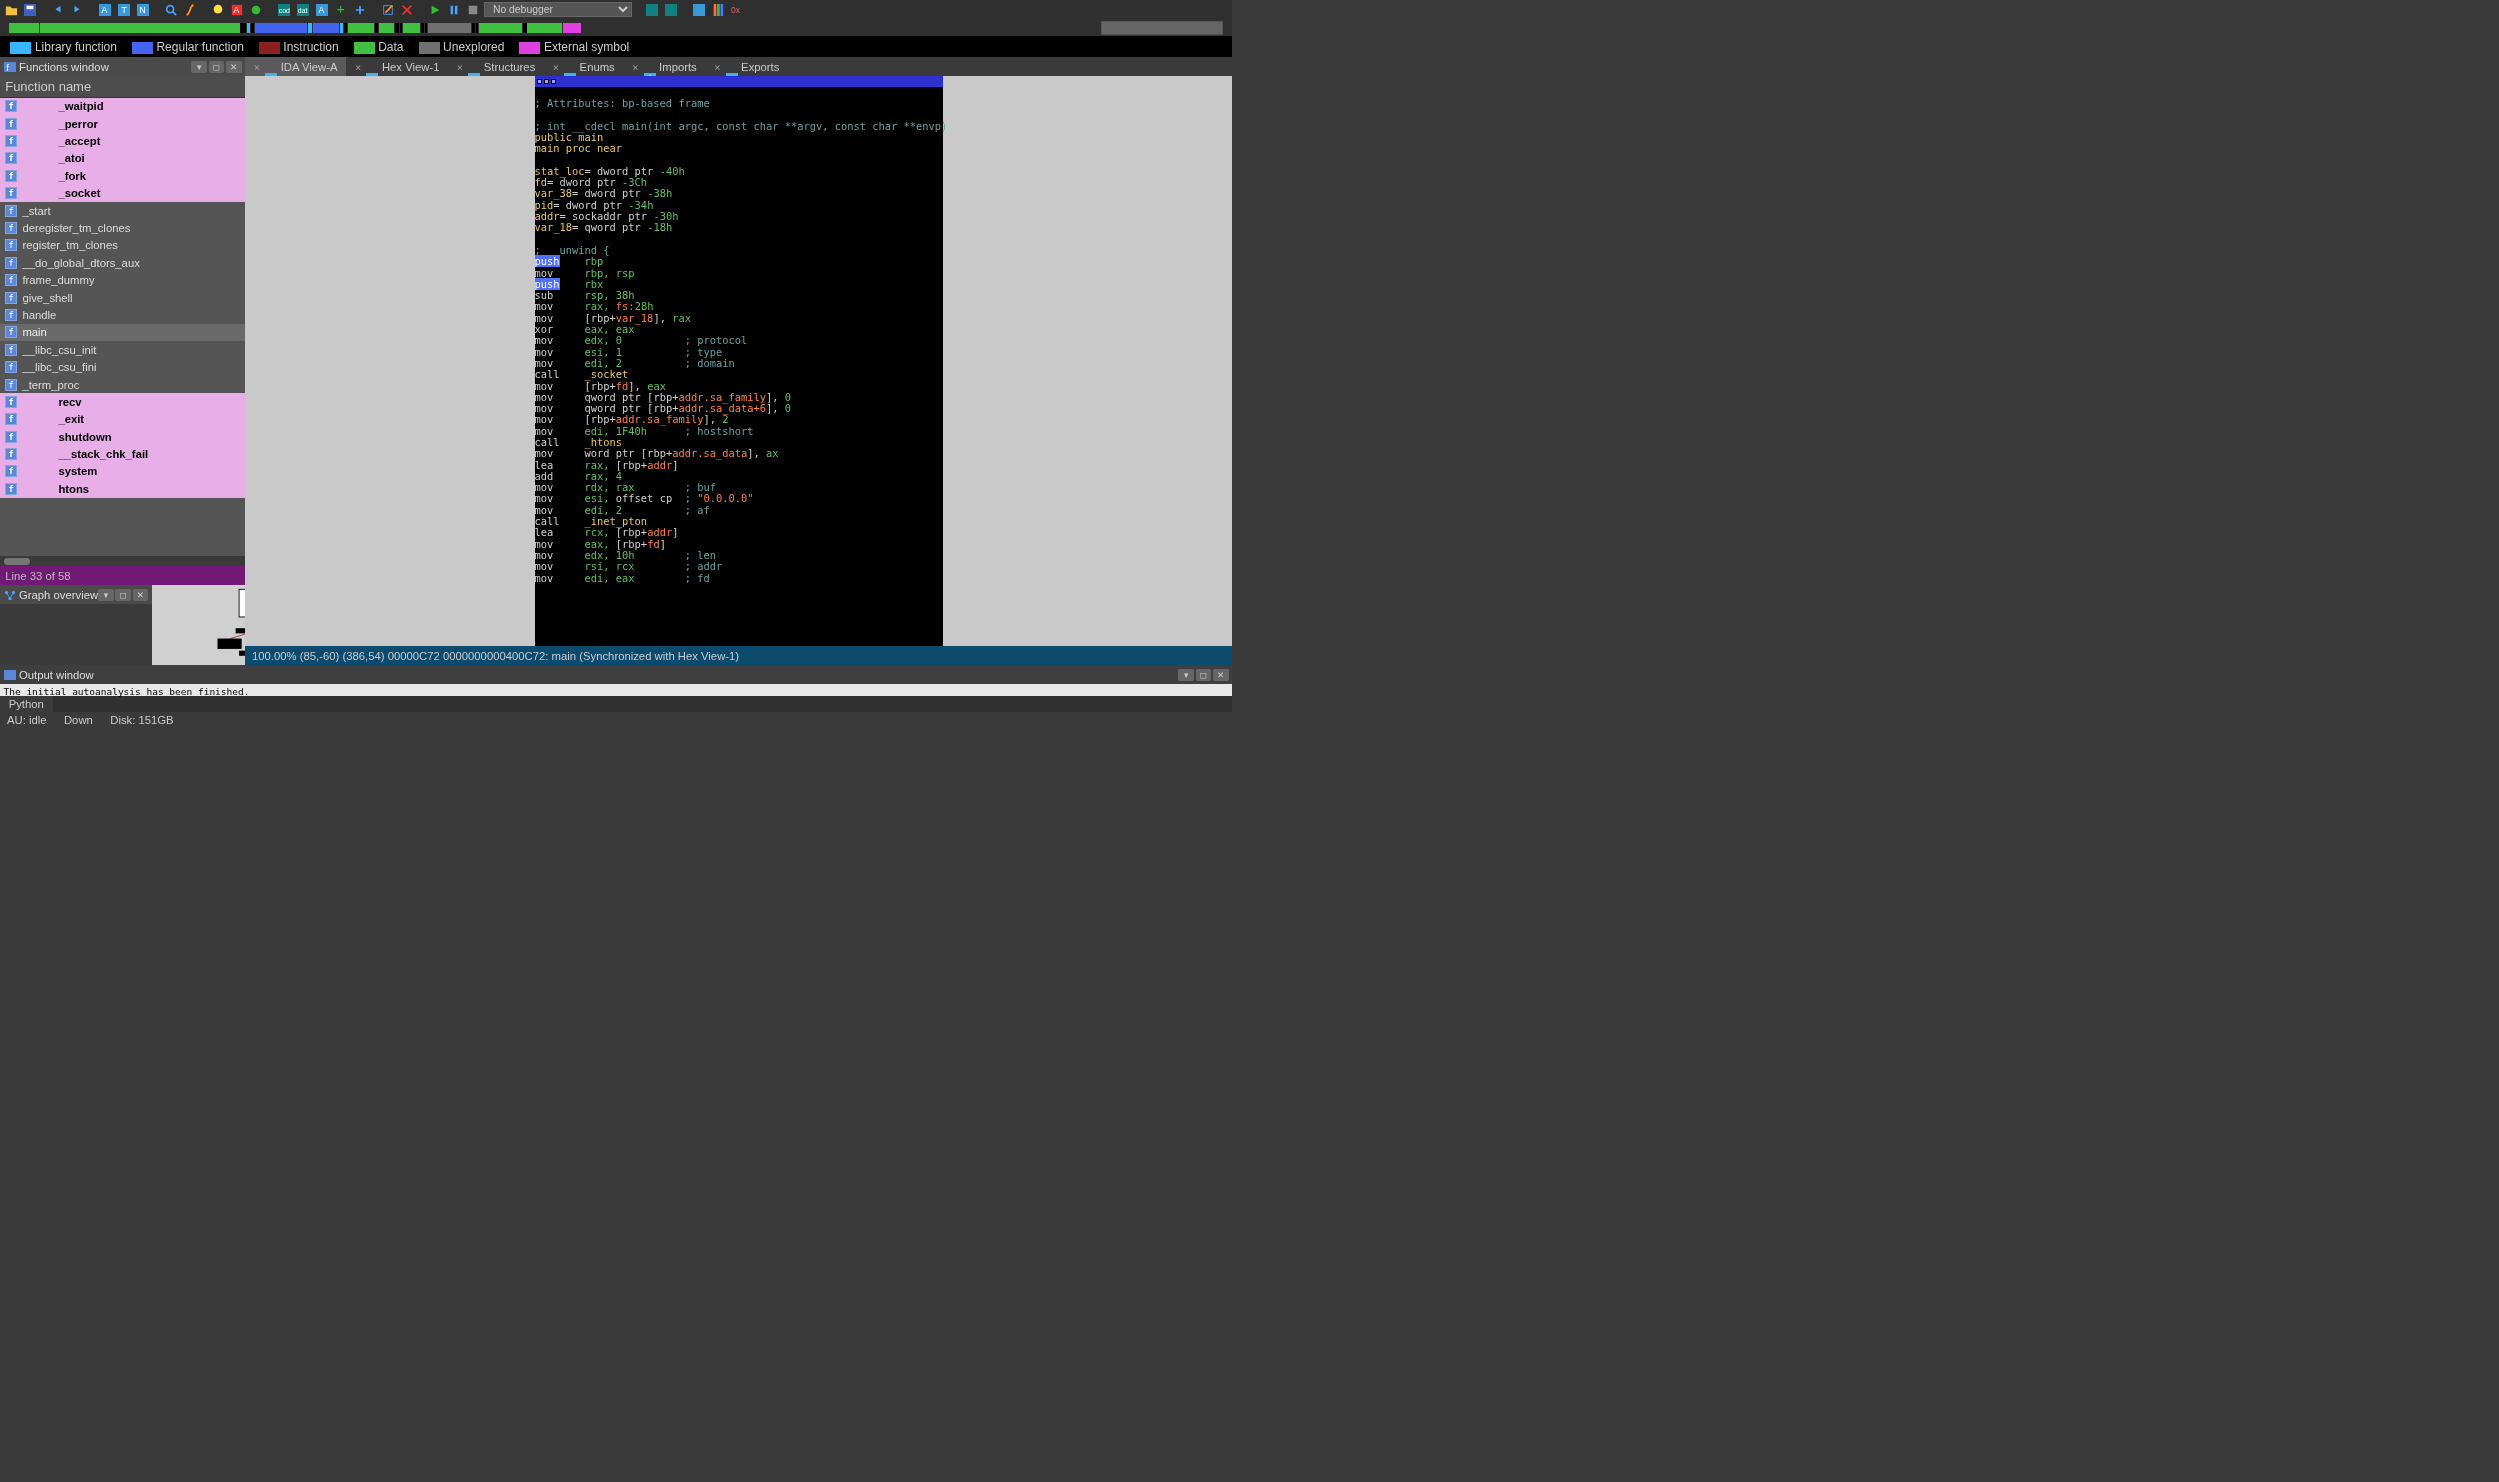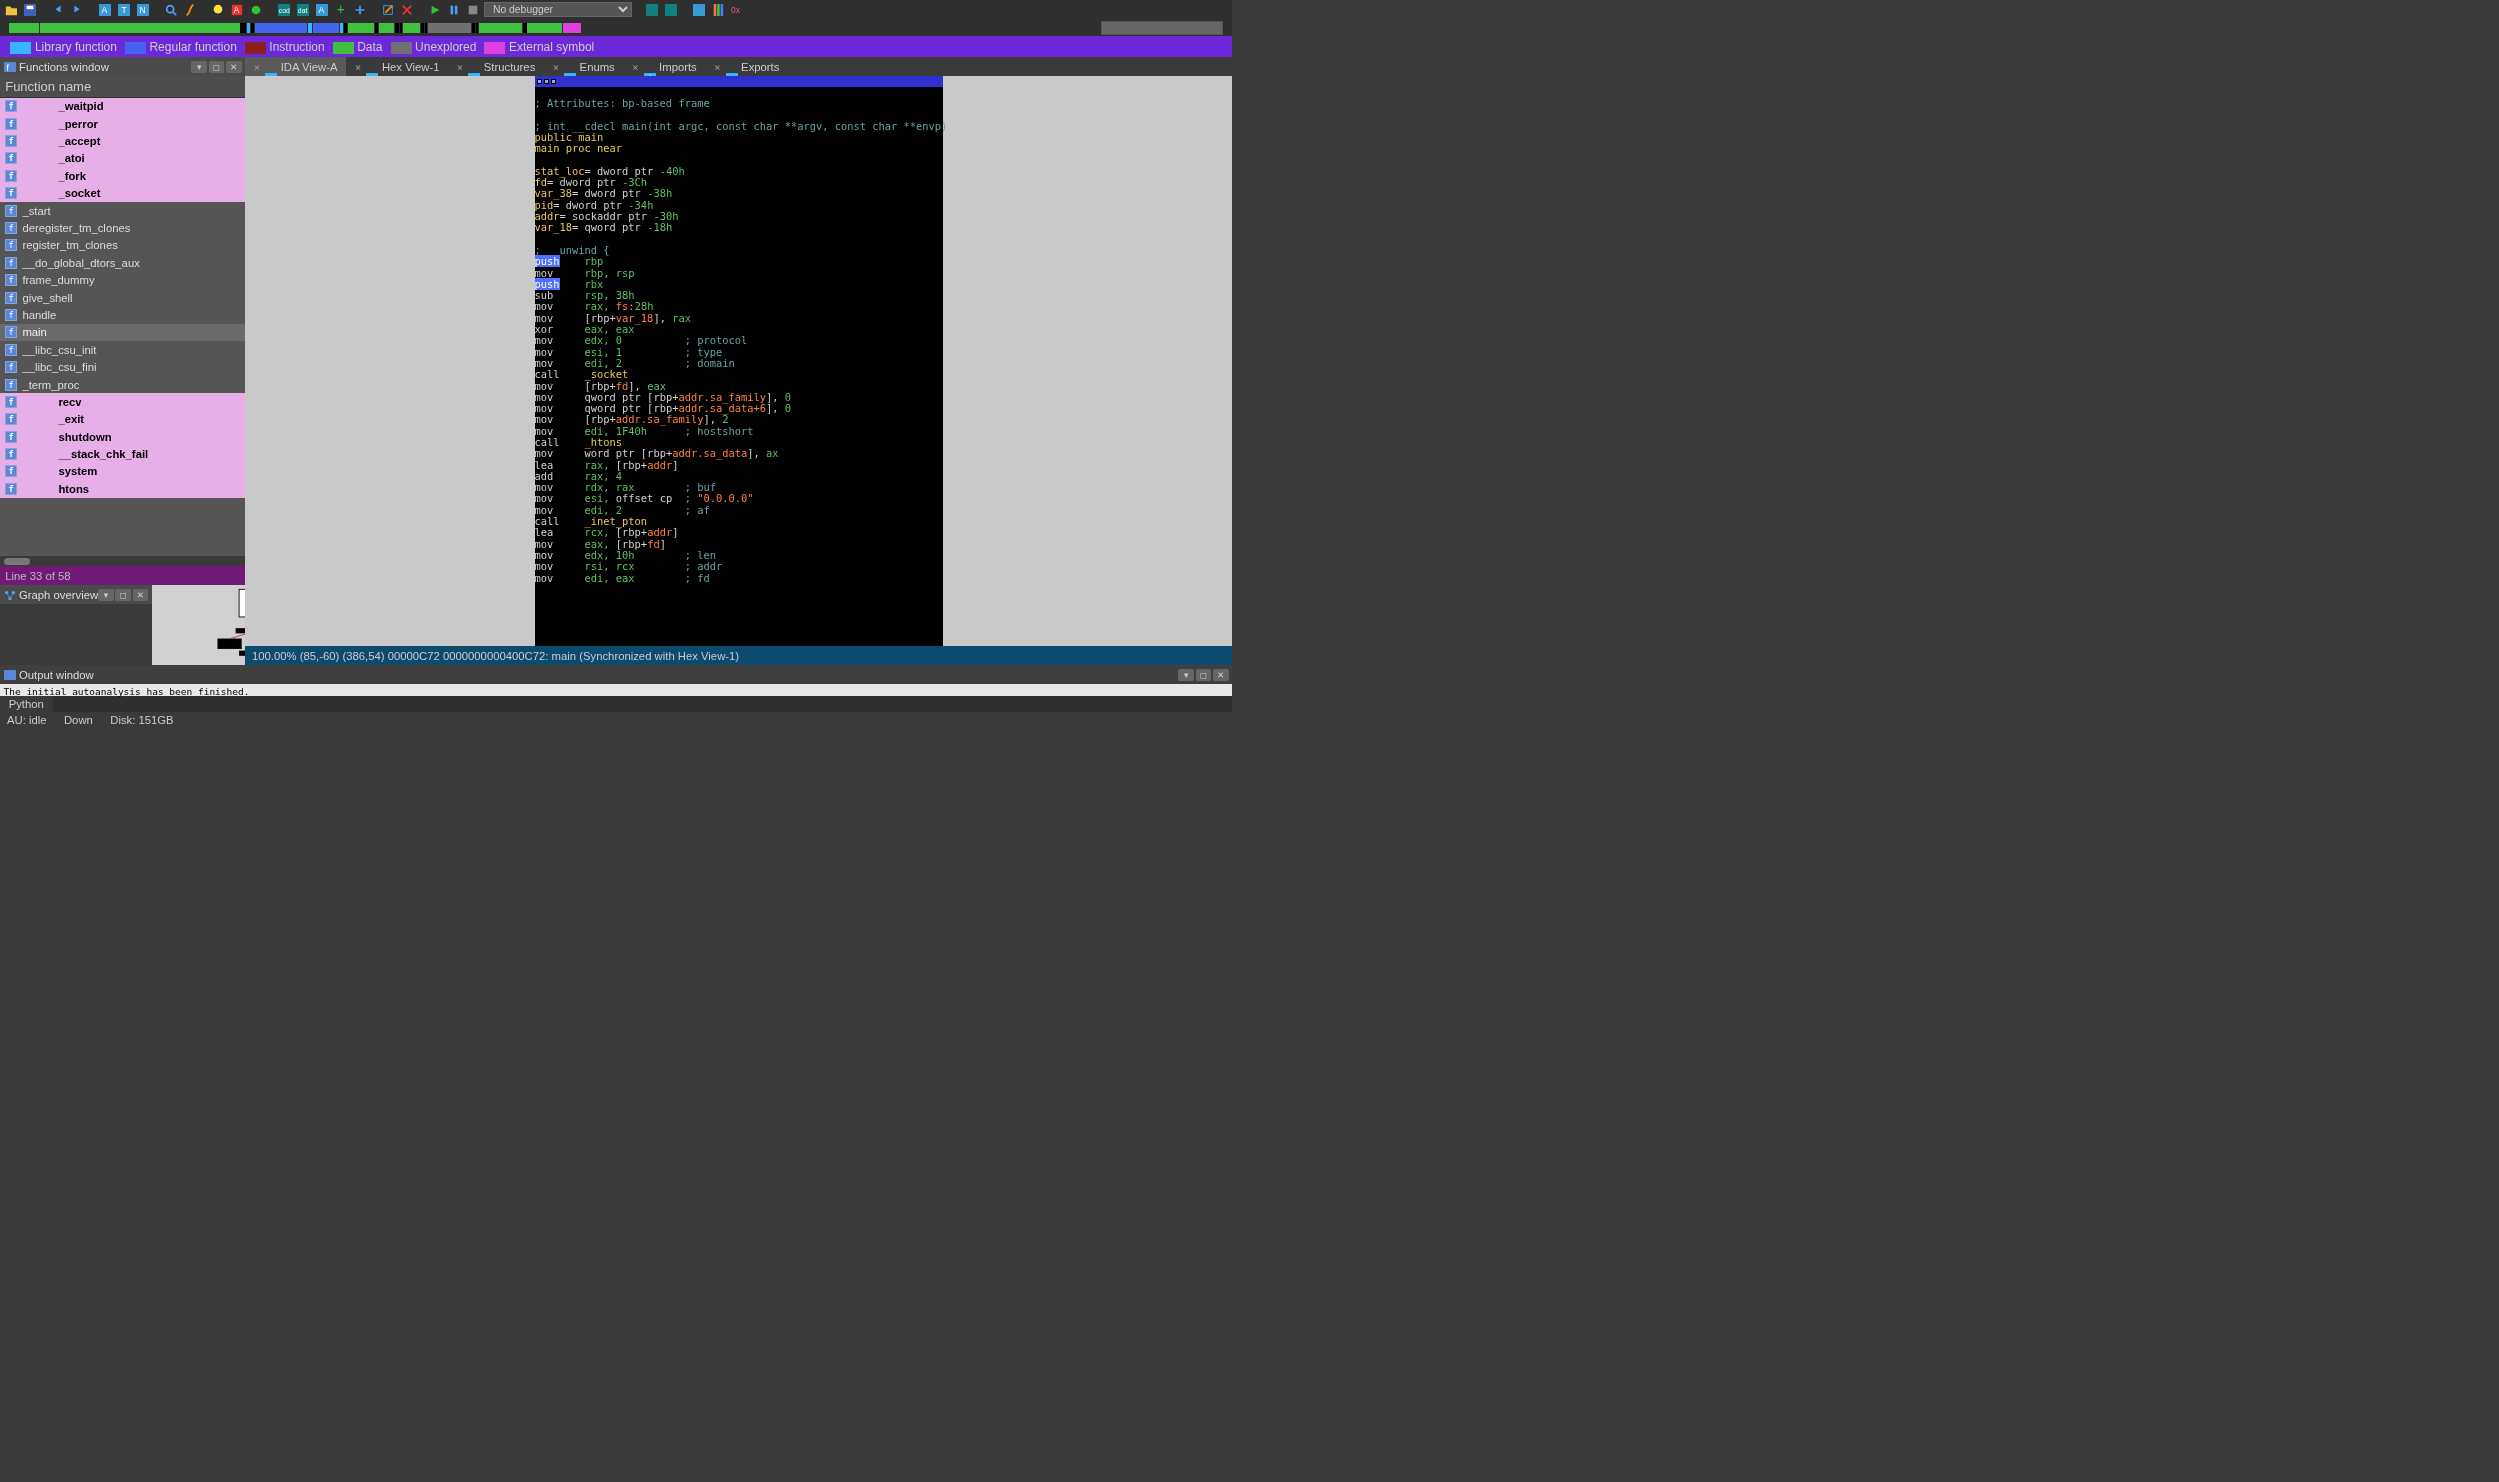--- a/index.html
+++ b/index.html
@@ -3,21 +3,21 @@
 <meta charset="utf-8">
 <style>
 * { margin: 0; padding: 0; box-sizing: border-box; }
 body { font-family: "Segoe UI", Arial, sans-serif; font-size: 11.3px; background: #3a3a3a; color: #ccc; width: 1232px; height: 729px; overflow: hidden; display: flex; flex-direction: column; }
 .toolbar { background: #2f2f2f; height: 19px; display: flex; align-items: center; padding: 0 3.5px; gap: 3.5px; }
 .toolbar-icon { width: 15.6px; height: 15.6px; display:flex; align-items:center; justify-content:center; cursor:pointer; }
 .toolbar-sep { width: 5.2px; }
 .debugger-select { background: #555; color: #ccc; border: 0.9px solid #666; height: 15.6px; width: 148px; font-size: 10.4px; padding-left: 3.5px; }
 .navband { height: 17.4px; background: #2f2f2f; display: flex; padding: 3.5px 8.7px; gap: 0.9px; }
 .navseg { height: 10.4px; }
-.legend { background: #6d28d9; height: 21px; display: flex; align-items: center; padding: 0 10.4px; gap: 8px; font-size: 12px; }
+.legend { background: #000000; height: 21px; display: flex; align-items: center; padding: 0 10.4px; gap: 15px; font-size: 12px; }
 .legend-swatch { width: 21px; height: 12px; display:inline-block; margin-right:3.5px; vertical-align:middle; }
 .main-row { flex: 1; display: flex; min-height: 0; }
 .left-col { width: 245px; display: flex; flex-direction: column; background: #3a3a3a; }
 .panel-header { background: #4a4a4a; height: 19px; display: flex; align-items:center; padding: 0 3.5px; font-size: 11.3px; color:#ddd; }
 .panel-header .ph-icon { width:12px; height:12px; margin-right:3.5px; display:flex; align-items:center; justify-content:center; }
 .panel-header-btns { margin-left:auto; display:flex; gap:1.7px; }
 .ph-btn { width:15.6px; height:12px; background:#666; color:#ccc; font-size:8.7px; display:flex; align-items:center; justify-content:center; cursor:pointer; border-radius:1.7px; }
 .func-colhdr { background:#4d4d4d; color:#ccc; font-size:13px; padding:2.6px 5.2px; border-bottom:0.9px solid #333; }
 .func-list { flex:1; overflow:auto; background:#555; }
 .func-item { display:flex; align-items:center; height:17.4px; font-size:11.3px; }

